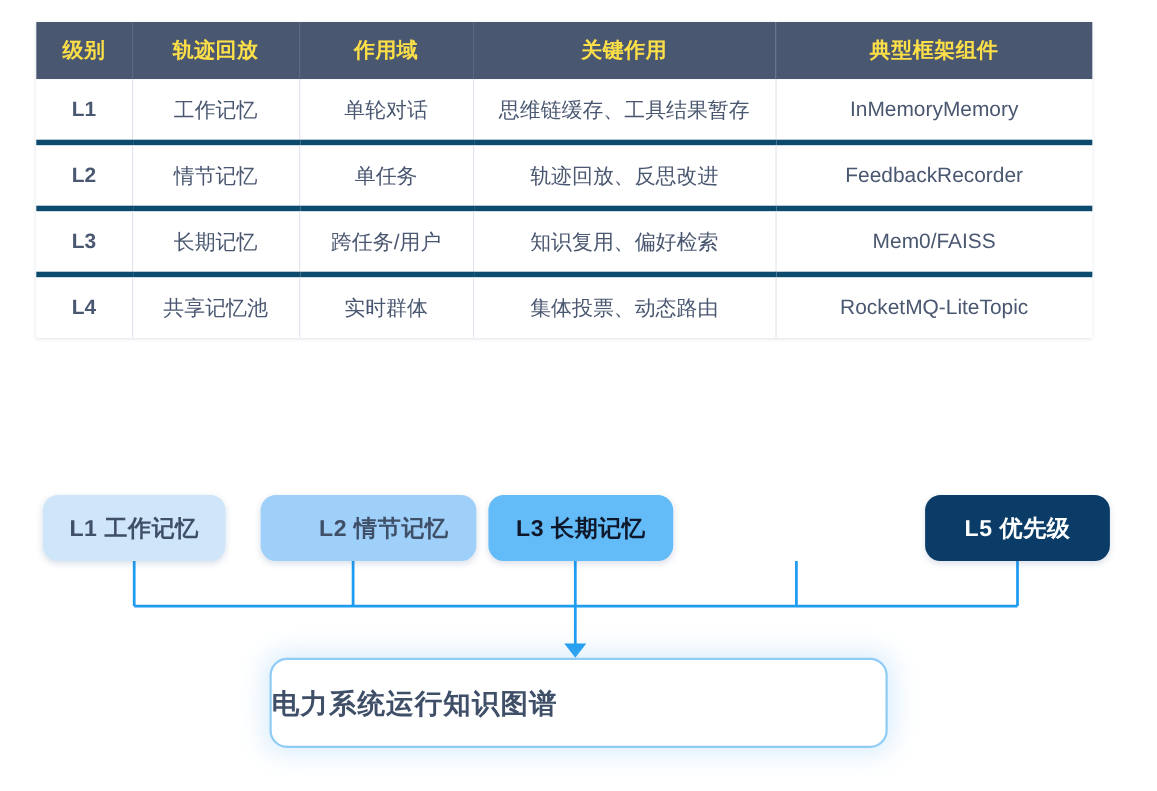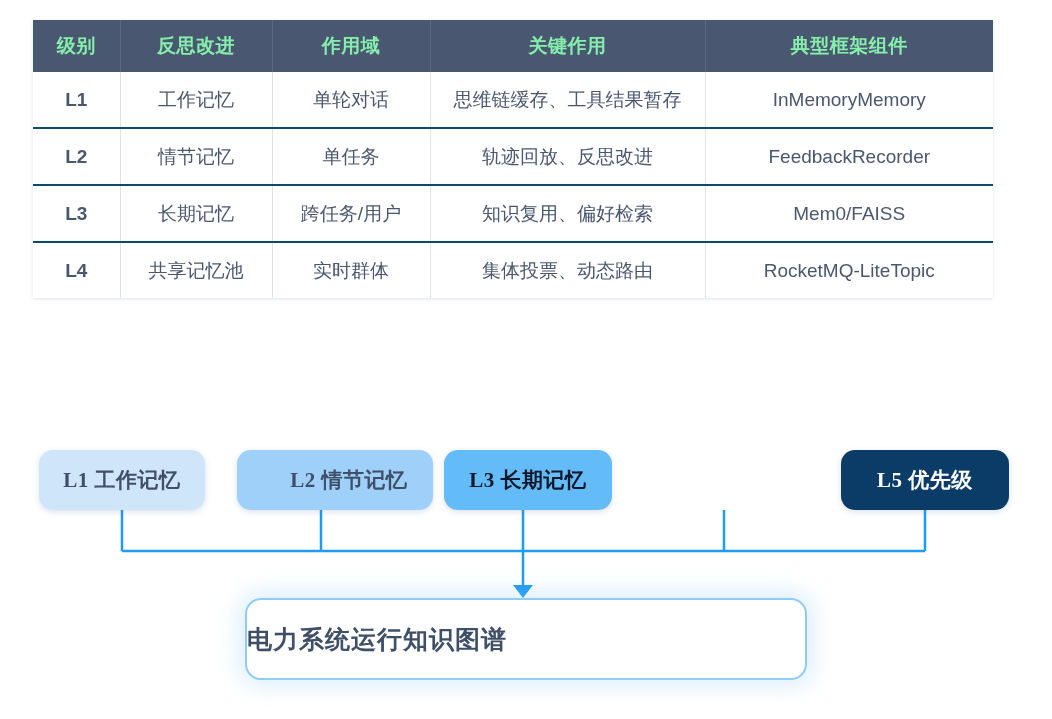--- a/index.html
+++ b/index.html
@@ -27,36 +27,36 @@
     box-shadow: 0 1px 3px rgba(60,80,110,.16);
   }
   #memory-table col.c-level   { width: 87px; }
   #memory-table col.c-type    { width: 152px; }
   #memory-table col.c-scope   { width: 158px; }
   #memory-table col.c-role    { width: 275px; }
   #memory-table col.c-comp    { width: 288px; }
 
   #memory-table thead th {
     background: #4a5770;
-    color: #86efac;
+    color: #fde047;
     font-size: 19px;
     font-weight: bold;
     height: 50px;
     text-align: center;
     border-right: 1px solid #5b6884;
     letter-spacing: .5px;
   }
   #memory-table thead th:last-child { border-right: none; }
 
   #memory-table tbody td {
     height: 53px;
     text-align: center;
     font-size: 19px;
     color: #4a5770;
-    border-bottom: 2px solid #0c4a6e;
+    border-bottom: 5px solid #0c4a6e;
     border-right: 1px solid #dfe4ec;
     background: #ffffff;
     vertical-align: middle;
   }
   #memory-table tbody td:last-child { border-right: none; }
   #memory-table tbody tr:last-child td { border-bottom: none; }
 
   #memory-table tbody td.lvl {
     font-weight: bold;
     font-size: 19px;
@@ -86,21 +86,20 @@
     top: 50px;
     height: 60px;
     border-radius: 14px;
     display: flex;
     align-items: center;
     justify-content: center;
     font-size: 21px;
     font-weight: bold;
     letter-spacing: .5px;
     box-shadow: 0 2px 6px rgba(60,90,140,.18);
-    font-family: Liberation Serif, serif;
   }
   .n1 { left: 39px;  width: 166px; background: #cfe6fa; color: #3f4f68; }
   .n2 { left: 237px; width: 168px; background: #9ed0fa; color: #3f4f68; padding-left: 28px; }
   .n3 { left: 444px; width: 168px; background: #63bbf8; color: #0f172a; }
   .n4 { left: 641px; width: 166px; background: #0a5fae; color: #ffffff; }
   .n5 { left: 841px; width: 168px; background: #0a3c67; color: #ffffff; text-align: right; }
 
   #target-node {
     position: absolute;
     left: 245px;
@@ -129,21 +128,21 @@
   <colgroup>
     <col class="c-level">
       <col class="c-type">
       <col class="c-scope">
       <col class="c-role">
       <col class="c-comp">
   </colgroup>
   <thead>
     <tr>
       <th>级别</th>
-      <th>反思改进</th>
+      <th>轨迹回放</th>
       <th>作用域</th>
       <th>关键作用</th>
       <th>典型框架组件</th>
     </tr>
   </thead>
   <tbody>
     <tr>
       <td class="lvl lvl-1">L1</td>
       <td>工作记忆</td>
       <td>单轮对话</td>

